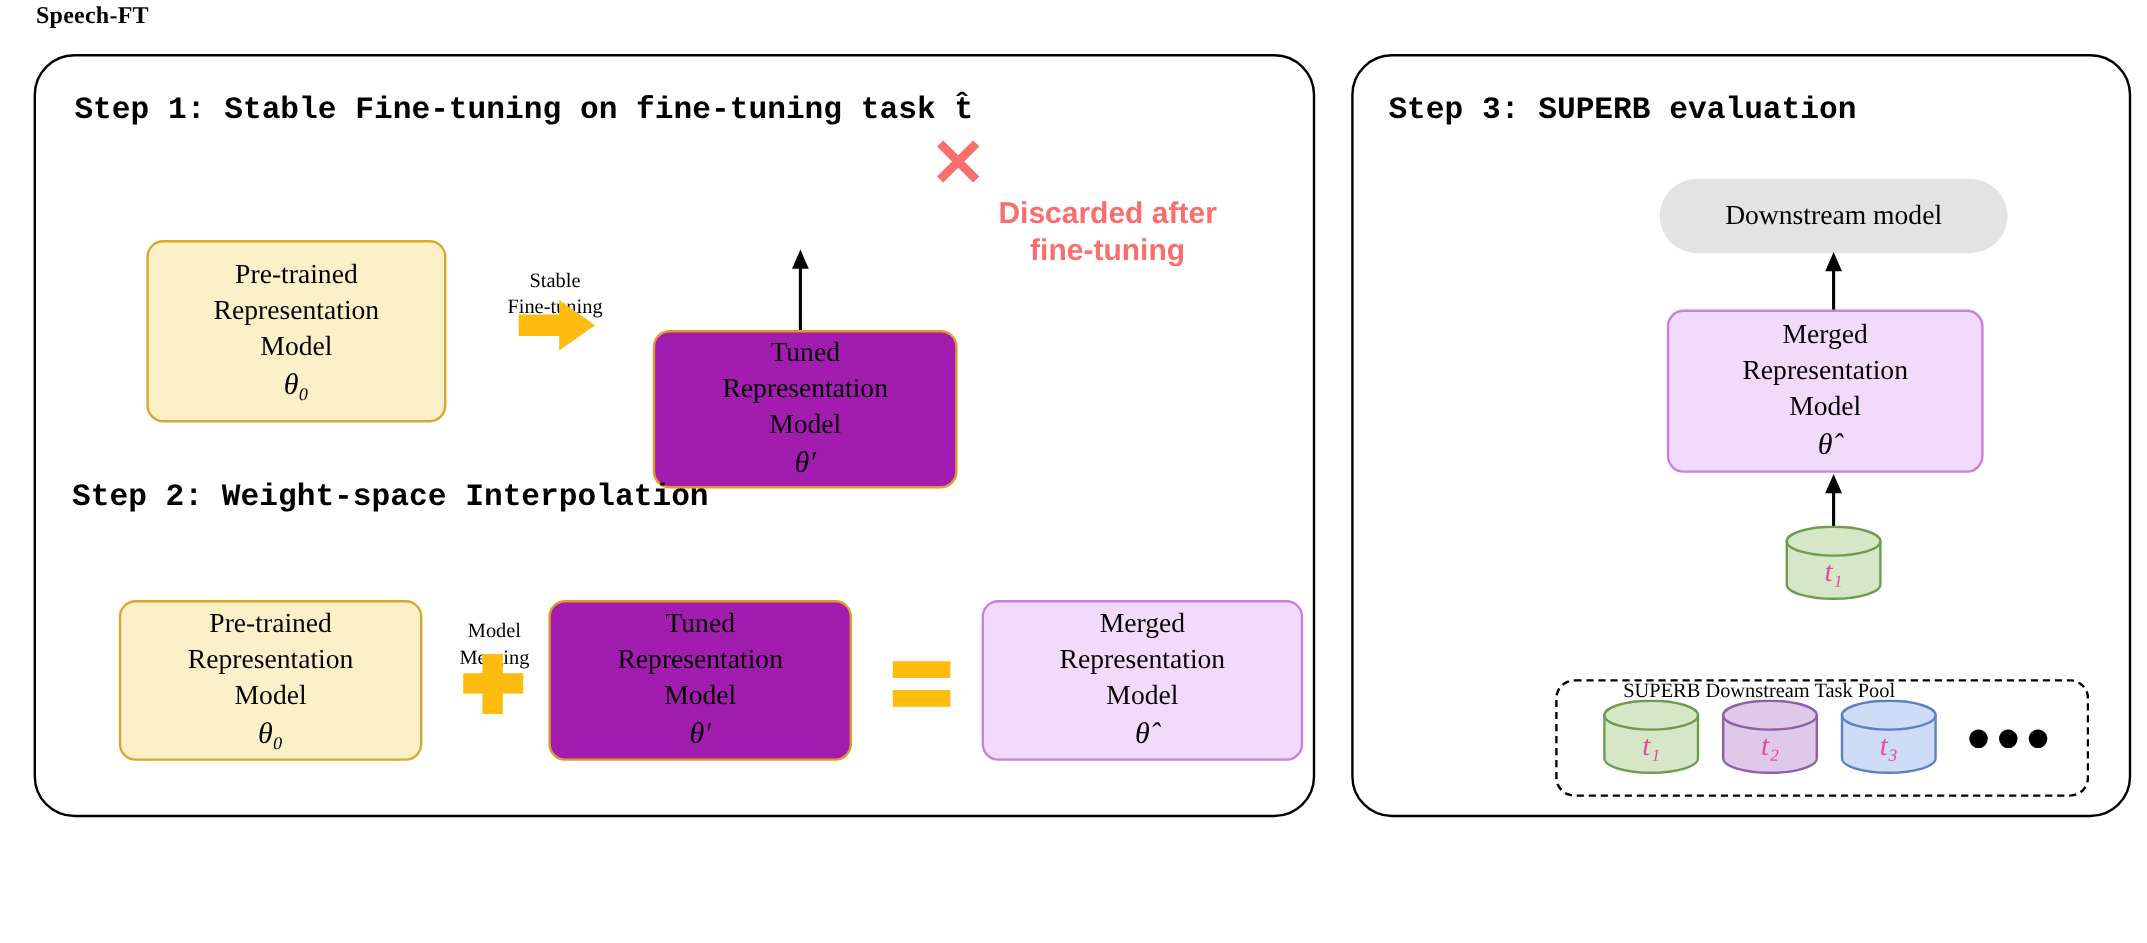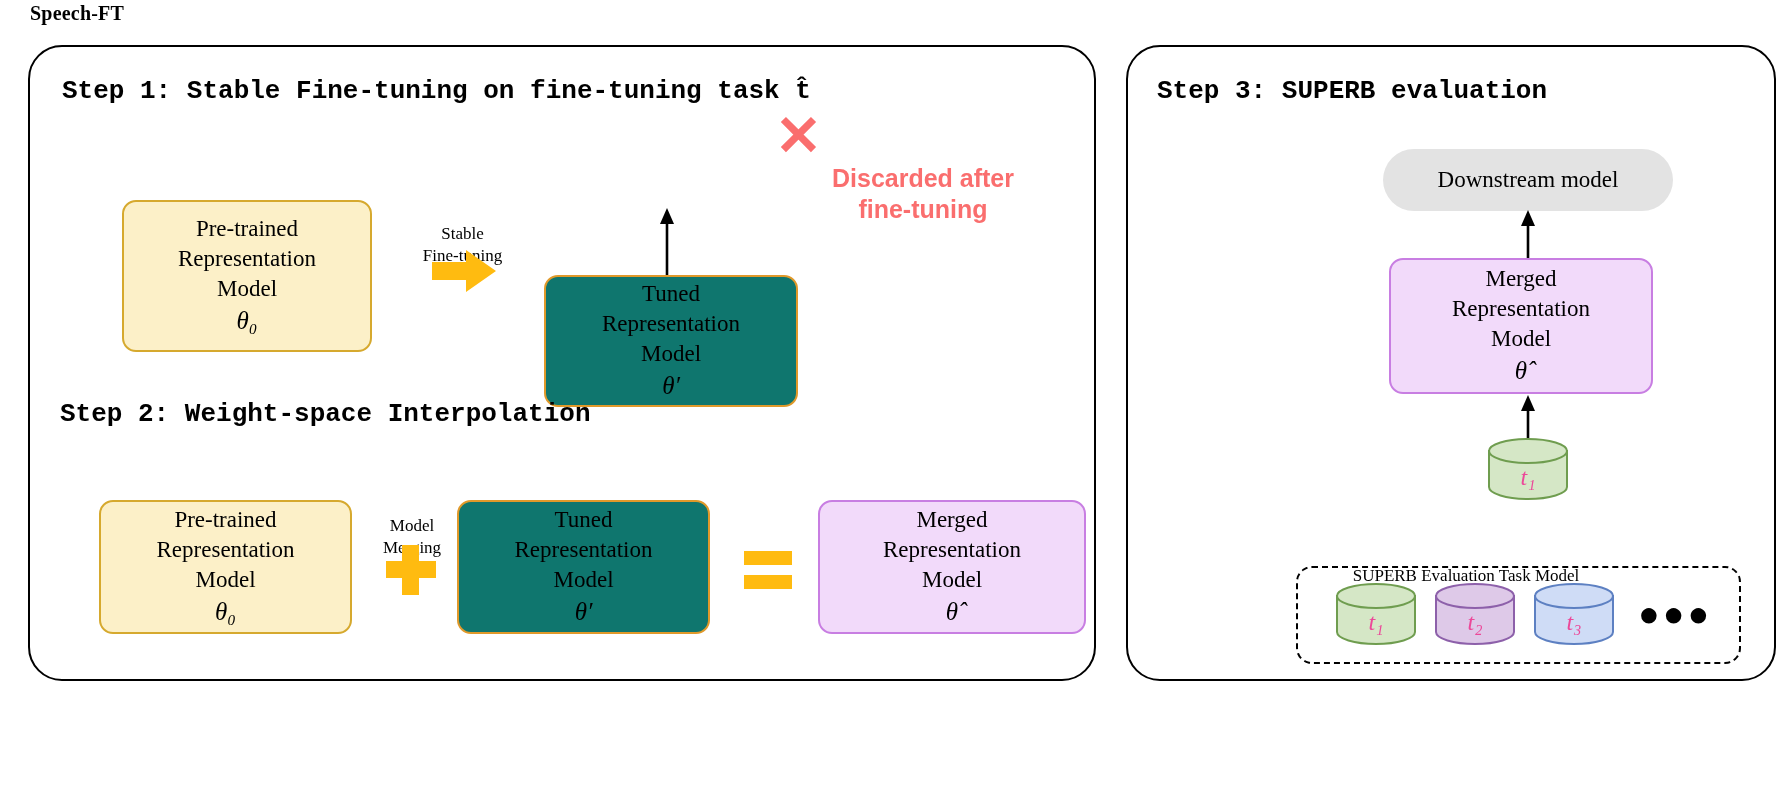--- a/index.html
+++ b/index.html
@@ -45,21 +45,21 @@
     text-align:center;
     font-family:"Liberation Serif", serif;
     font-size:23px;
     line-height:1.30;
     padding:4px 6px;
   }
   .mbox .ln { display:block; }
   .mbox .sym { display:block; font-style:italic; font-size:25px; padding-top:1px; }
 
   .yellow { background:#fcf0c8; border:2px solid #d6a92e; }
-  .orange { background:#0f766e; border:2px solid #e0992a; }
+  .orange { background:#a21caf; border:2px solid #e0992a; }
   .purple { background:#f2dafa; border:2px solid #c87ee2; }
   .gray   { background:#e3e3e3; border:none; border-radius:12px; }
 
   .plain-label {
     position:absolute;
     font-family:"Liberation Serif", serif;
     font-size:17px; line-height:1.30;
     text-align:center; white-space:pre-line;margin-top:41px;
   }
 
@@ -220,21 +220,21 @@
   </svg>
 
   <div class="cyl" style="left:1487px; top:438px; width:82px; height:62px;">
     <svg width="82" height="62" viewBox="0 0 82 62">
       <path d="M2,13 L2,49 A39,12 0 0 0 80,49 L80,13 Z" fill="#d5e7c6" stroke="#6f9d4f" stroke-width="2"></path>
       <ellipse cx="41" cy="13" rx="39" ry="12" fill="#d5e7c6" stroke="#6f9d4f" stroke-width="2"></ellipse>
     </svg>
     <span class="lbl" style="top:26px;">t₁</span>
   </div>
 
-  <div class="plain-label" style="left:1256px; top:524px; width:420px;">SUPERB Evaluation Task Model</div>
+  <div class="plain-label" style="left:1256px; top:524px; width:420px;">SUPERB Downstream Task Pool</div>
 
   <div class="dashbox" style="left:1296px; top:566px; width:445px; height:98px;"></div>
 
   <div class="cyl" style="left:1335px; top:583px; width:82px; height:62px;">
     <svg width="82" height="62" viewBox="0 0 82 62">
       <path d="M2,13 L2,49 A39,12 0 0 0 80,49 L80,13 Z" fill="#d5e7c6" stroke="#6f9d4f" stroke-width="2"></path>
       <ellipse cx="41" cy="13" rx="39" ry="12" fill="#d5e7c6" stroke="#6f9d4f" stroke-width="2"></ellipse>
     </svg>
     <span class="lbl" style="top:26px;">t₁</span>
   </div>

